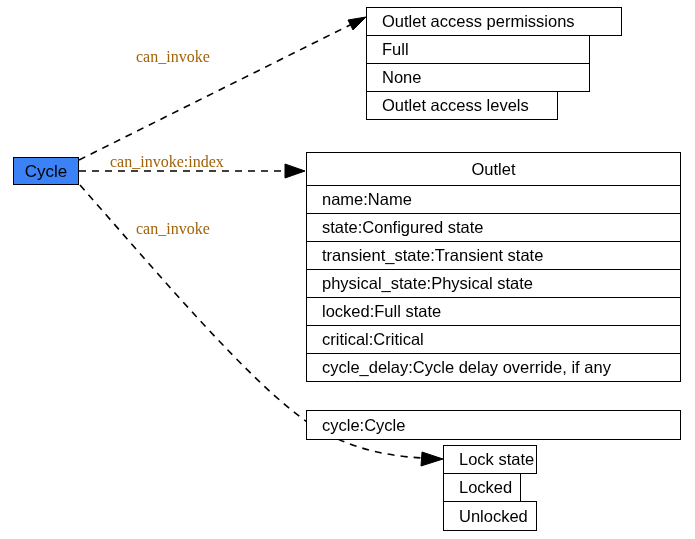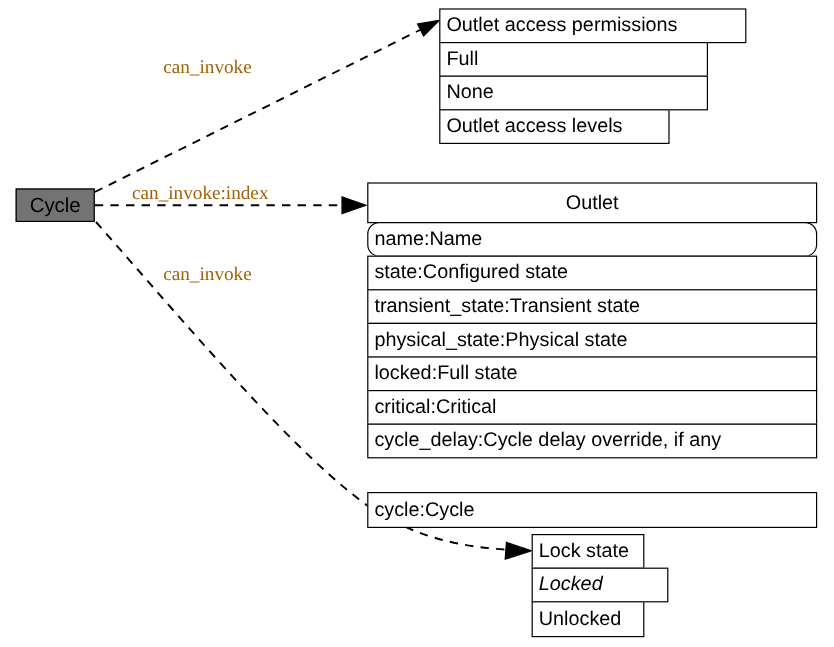--- a/index.html
+++ b/index.html
@@ -51,31 +51,31 @@
     border: 1.4px solid #000000;
     background: #ffffff;
     font-size: 16.5px;
     color: #000000;
     line-height: 1;
     white-space: nowrap;
     display: flex;
     align-items: center;
   }
   .nrow.left {
-    padding-left: 5px;
+    padding-left: 15px;
     justify-content: flex-start;
   }
   .nrow.center {
     justify-content: center;
   }
   .cycle-box {
     position: absolute;
     box-sizing: border-box;
     border: 1.6px solid #000000;
-    background: #737373;
+    background: #3b82f6;
     font-size: 17px;
     color: #000000;
     display: flex;
     align-items: center;
     justify-content: center;
     line-height: 1;
   }
 </style>
 </head>
 <body>
@@ -114,21 +114,21 @@
     </div>
     <div class="nrow left" style="left:366px; top:91px; width:192px; height:29px;">
       <span>Outlet access levels</span>
     </div>
   </div>
 
   <div class="node">
     <div class="nrow center" style="left:306px; top:152px; width:375px; height:34px;">
       <span>Outlet</span>
     </div>
-    <div class="nrow left" style="left:306px; top:185px; width:375px; height:29px;border-radius:10px;">
+    <div class="nrow left" style="left:306px; top:185px; width:375px; height:29px;">
       <span>name:Name</span>
     </div>
     <div class="nrow left" style="left:306px; top:213px; width:375px; height:29px;">
       <span>state:Configured state</span>
     </div>
     <div class="nrow left" style="left:306px; top:241px; width:375px; height:29px;">
       <span>transient_state:Transient state</span>
     </div>
     <div class="nrow left" style="left:306px; top:269px; width:375px; height:29px;">
       <span>physical_state:Physical state</span>
@@ -144,21 +144,21 @@
     </div>
     <div class="nrow left" style="left:306px; top:370px; width:375px; height:30px;margin-top:40px;">
       <span>cycle:Cycle</span>
     </div>
   </div>
 
   <div class="node">
     <div class="nrow left" style="left:443px; top:445px; width:94px; height:29px;">
       <span>Lock state</span>
     </div>
-    <div class="nrow left" style="left:443px; top:473px; width:114px; height:29px;font-style:italic;">
+    <div class="nrow left" style="left:443px; top:473px; width:78px; height:29px;">
       <span>Locked</span>
     </div>
     <div class="nrow left" style="left:443px; top:501px; width:94px; height:30px;">
       <span>Unlocked</span>
     </div>
   </div>
 
 </div>
 
 </body></html>

